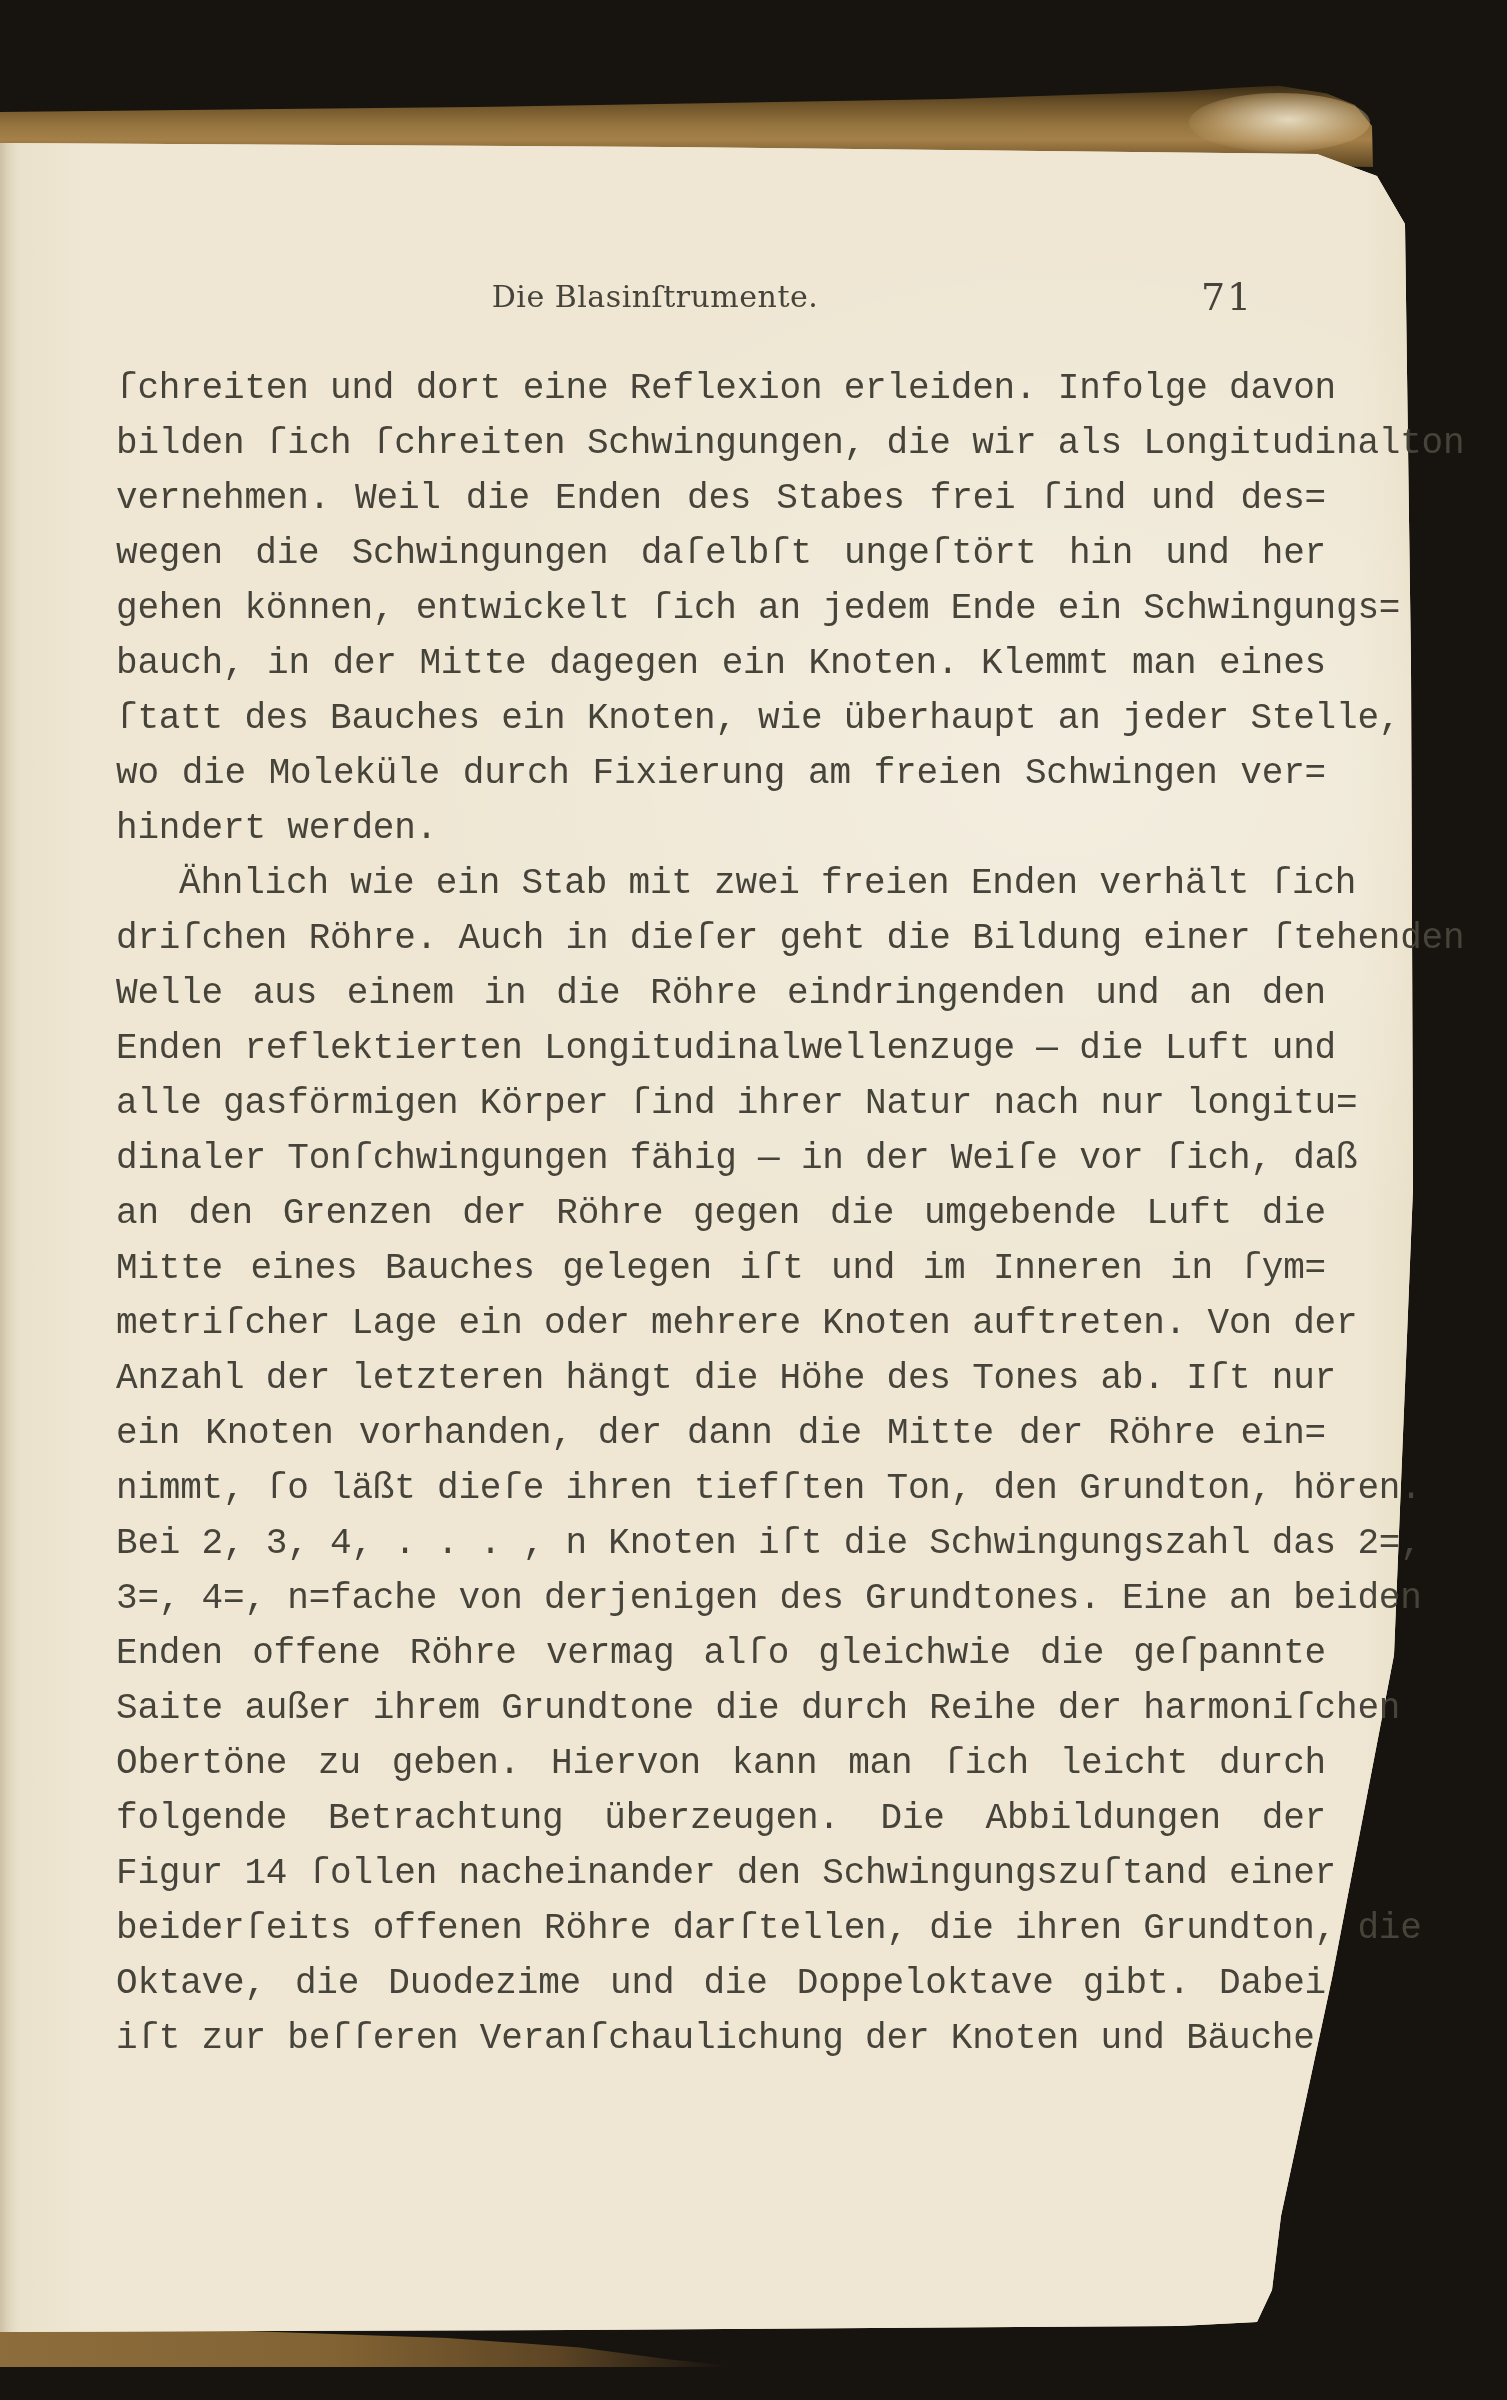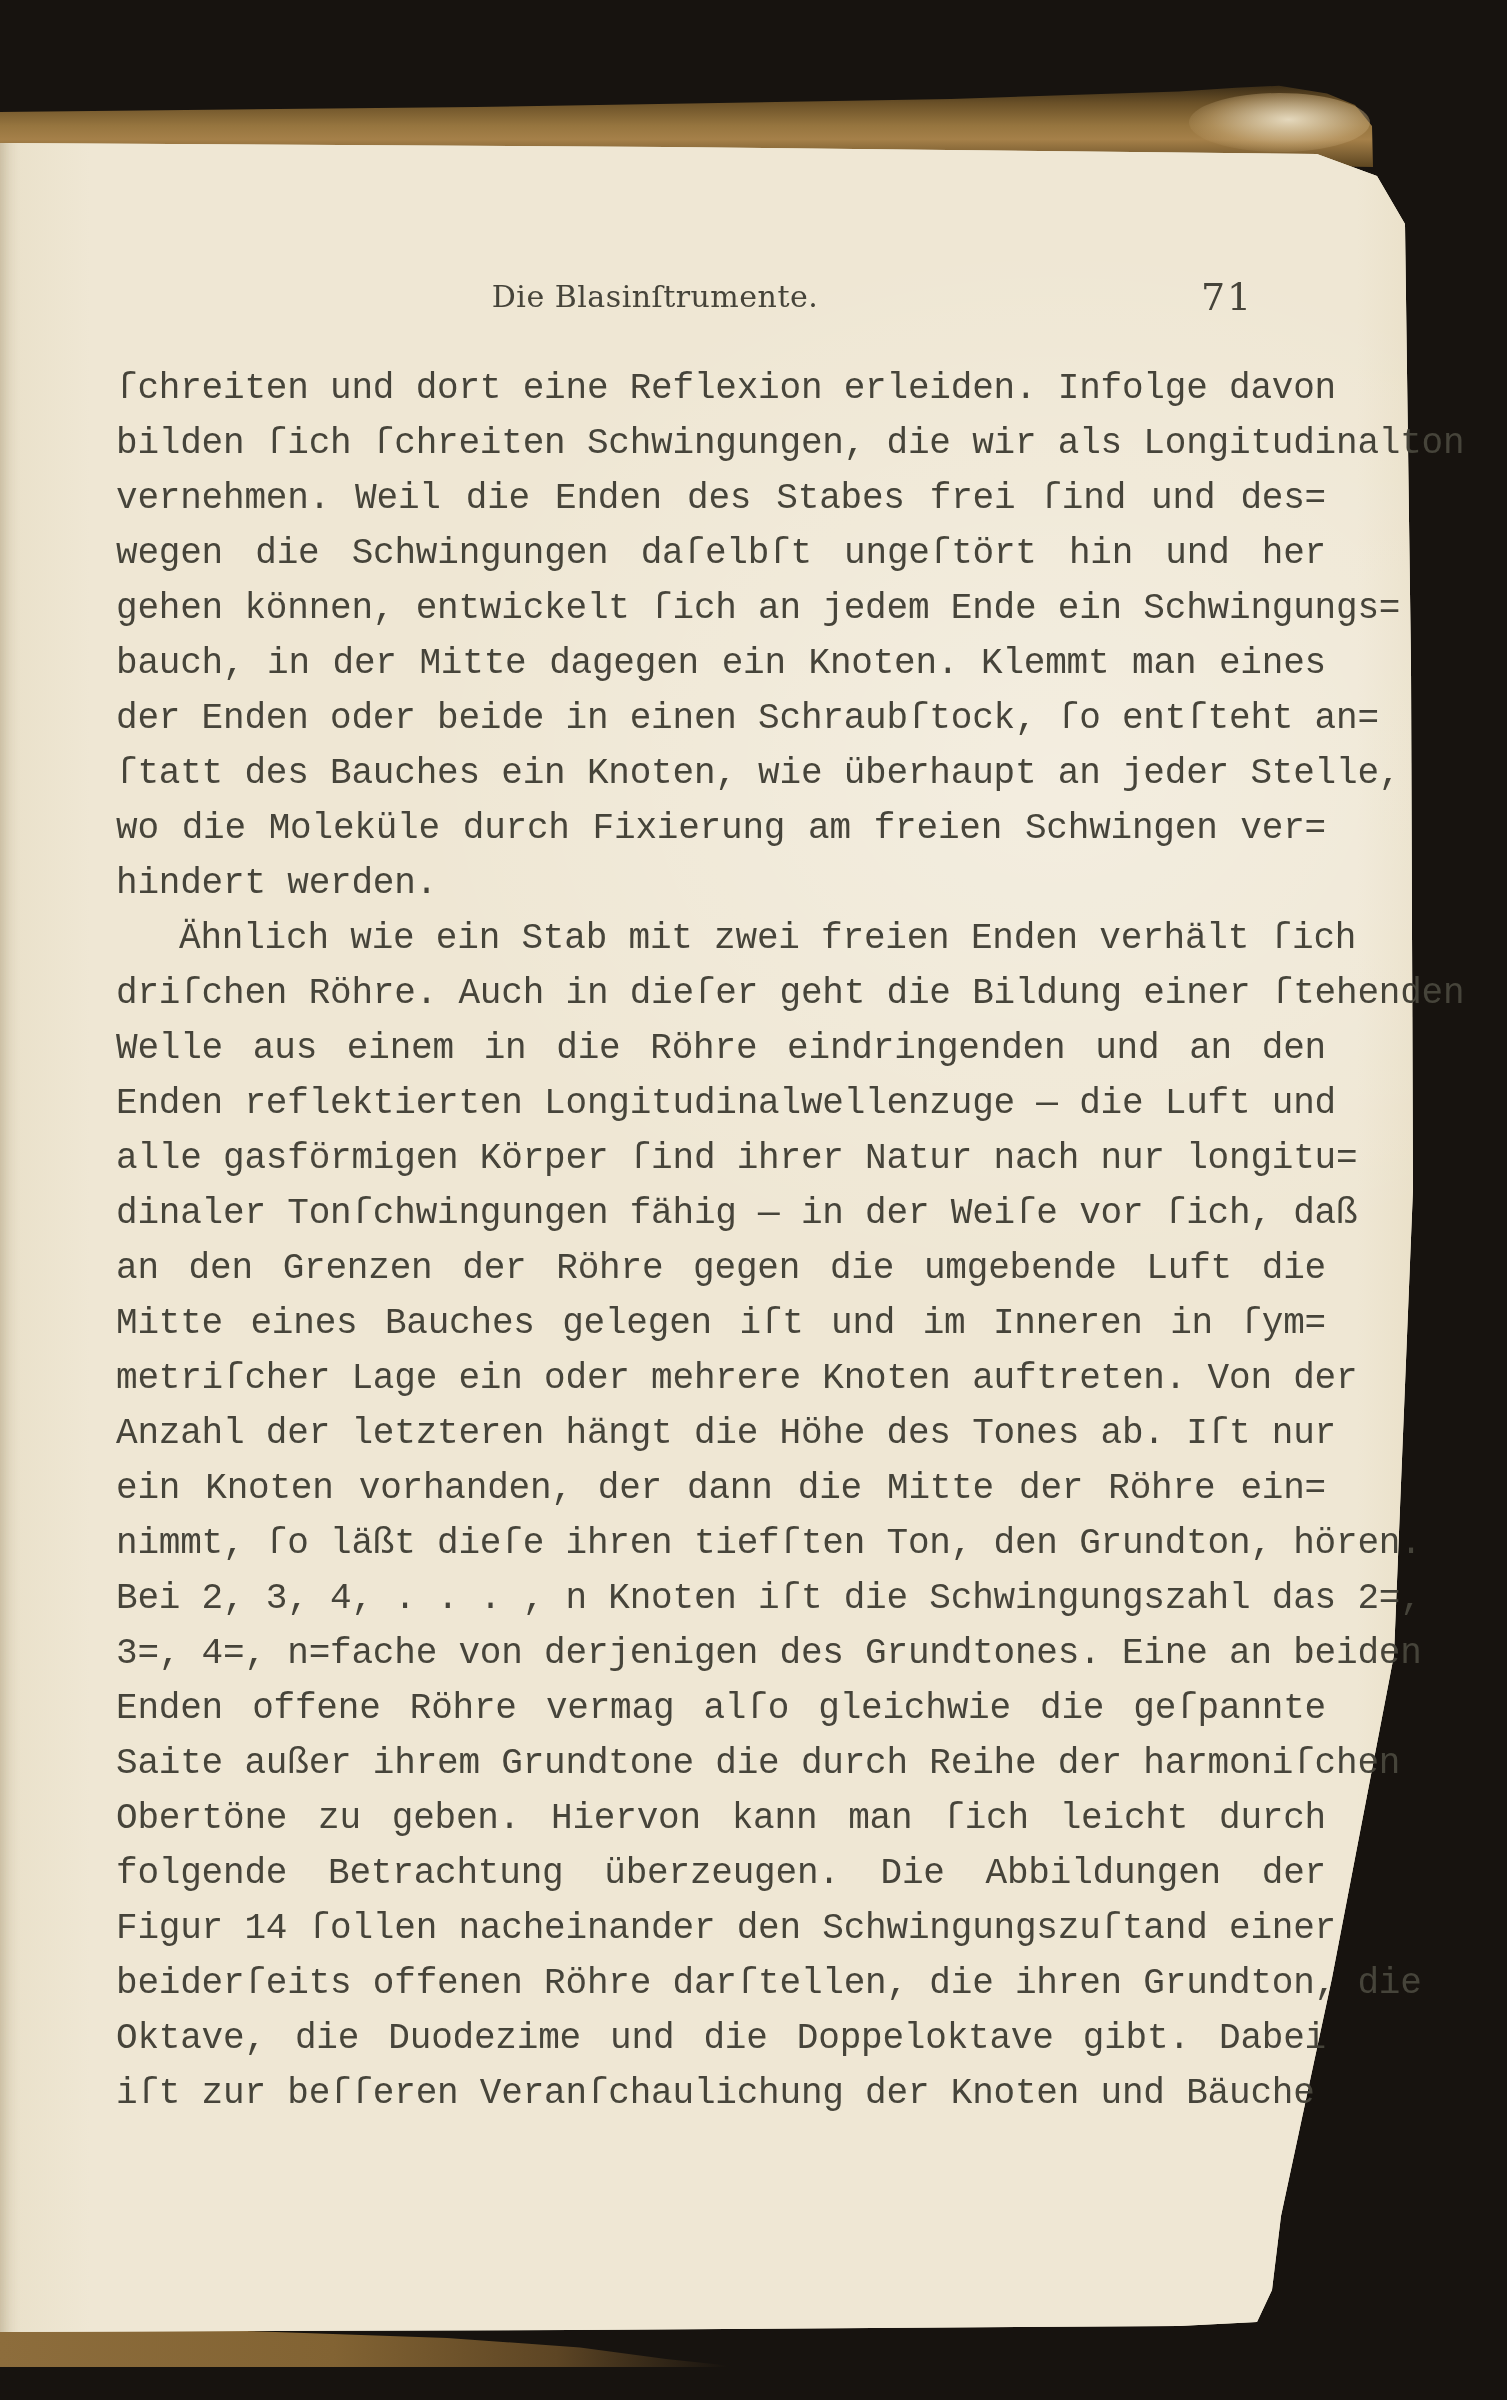--- a/index.html
+++ b/index.html
@@ -84,21 +84,20 @@
     <span class="page-number">71</span>
   </div>
 
   <div class="body-text">
     <div class="tl">ſchreiten und dort eine Reflexion erleiden. Infolge davon</div>
     <div class="tl">bilden ſich ſchreiten Schwingungen, die wir als Longitudinalton</div>
     <div class="tl">vernehmen. Weil die Enden des Stabes frei ſind und des=</div>
     <div class="tl">wegen die Schwingungen daſelbſt ungeſtört hin und her</div>
     <div class="tl">gehen können, entwickelt ſich an jedem Ende ein Schwingungs=</div>
     <div class="tl">bauch, in der Mitte dagegen ein Knoten. Klemmt man eines</div>
-    <div class="tl">der Enden oder beide in einen Schraubſtock, ſo entſteht an=</div>
     <div class="tl">ſtatt des Bauches ein Knoten, wie überhaupt an jeder Stelle,</div>
     <div class="tl">wo die Moleküle durch Fixierung am freien Schwingen ver=</div>
     <div class="tl end">hindert werden.</div>
     <div class="tl indent">Ähnlich wie ein Stab mit zwei freien Enden verhält ſich</div>
     <div class="tl">driſchen Röhre. Auch in dieſer geht die Bildung einer ſtehenden</div>
     <div class="tl">Welle aus einem in die Röhre eindringenden und an den</div>
     <div class="tl">Enden reflektierten Longitudinalwellenzuge — die Luft und</div>
     <div class="tl">alle gasförmigen Körper ſind ihrer Natur nach nur longitu=</div>
     <div class="tl">dinaler Tonſchwingungen fähig — in der Weiſe vor ſich, daß</div>
     <div class="tl">an den Grenzen der Röhre gegen die umgebende Luft die</div>

